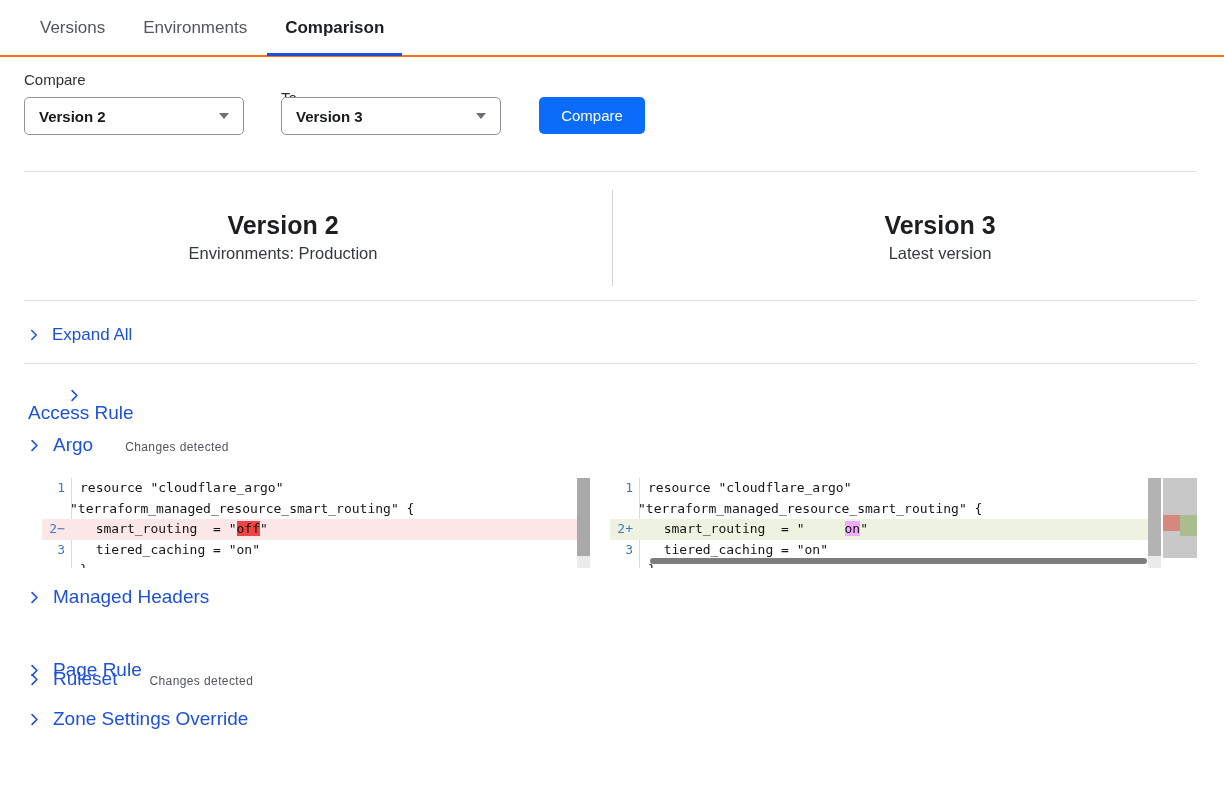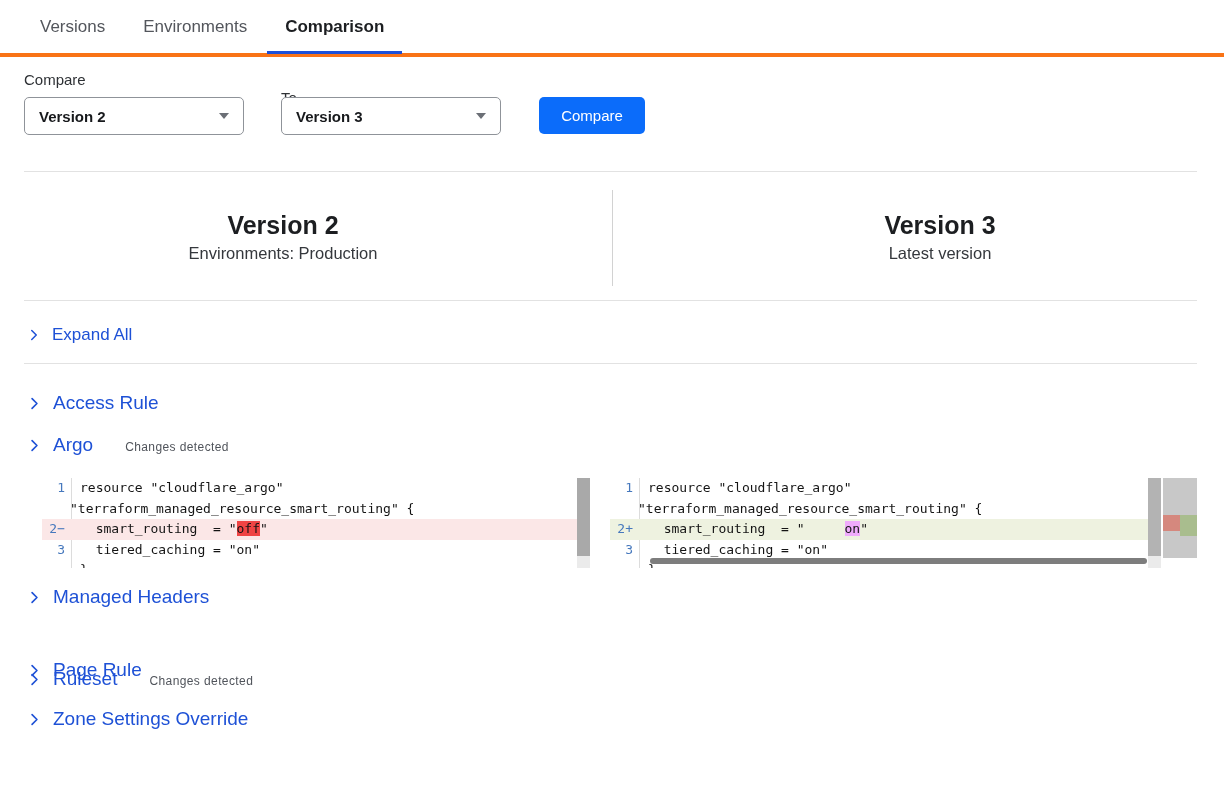--- a/index.html
+++ b/index.html
@@ -1,21 +1,21 @@
 <!DOCTYPE html>
 <html><head>
 <meta charset="utf-8">
 <style>
   * { margin:0; padding:0; box-sizing:border-box; }
   html,body { width:1224px; height:788px; background:#fff; overflow:hidden; }
   body { font-family:"Liberation Sans", sans-serif; color:#1f2328; position:relative; }
 
   
   .tabbar { position:absolute; top:0; left:0; width:1224px; height:57px;
-            border-bottom:4px solid #f97316; display:flex; align-items:stretch;
+            border-bottom:2px solid #f97316; display:flex; align-items:stretch;
             padding-left:40px; gap:38px; background:#fff; }
   .tab { position:relative; display:flex; align-items:center; font-size:17px;
          color:#53565c; cursor:pointer; }
   .tab.active { color:#1c1e21; font-weight:700; }
   .tab.active::after { content:""; position:absolute; left:-18px; right:-18px;
          bottom:-1px; height:3px; background:#1d4fd7; }
 
   
   .ctl-label { position:absolute; font-size:15px; color:#2e3135; }
   .dropdown { position:absolute; top:97px; width:220px; height:38px;
@@ -117,21 +117,21 @@
   <span class="chev">
     <svg width="12" height="12" viewBox="0 0 16 16">
         <path d="M5 2 L11 8 L5 14" fill="none" stroke="#1e51d6" stroke-width="2" stroke-linecap="round" stroke-linejoin="round"></path>
       </svg>
   </span>
   <span class="acc-label small">Expand All</span>
 </div>
 
 <div class="hdivider" style="top:363px;"></div>
 
-<div class="acc-row" style="top:389px;">
+<div class="acc-row" style="top:389px;flex-direction:column;">
   <span class="chev">
     <svg width="13" height="13" viewBox="0 0 16 16">
         <path d="M5 2 L11 8 L5 14" fill="none" stroke="#1e51d6" stroke-width="2" stroke-linecap="round" stroke-linejoin="round"></path>
       </svg>
   </span>
   <span class="acc-label">Access Rule</span>
 </div>
 
 <div class="acc-row" style="top:431px;">
   <span class="chev">

